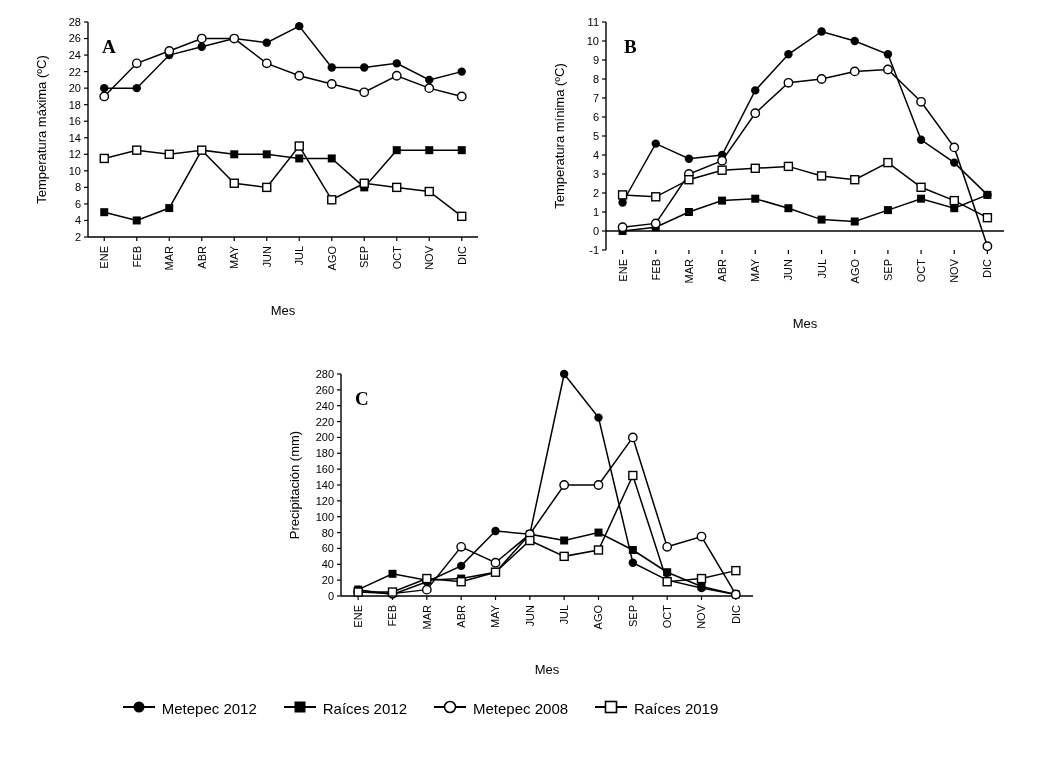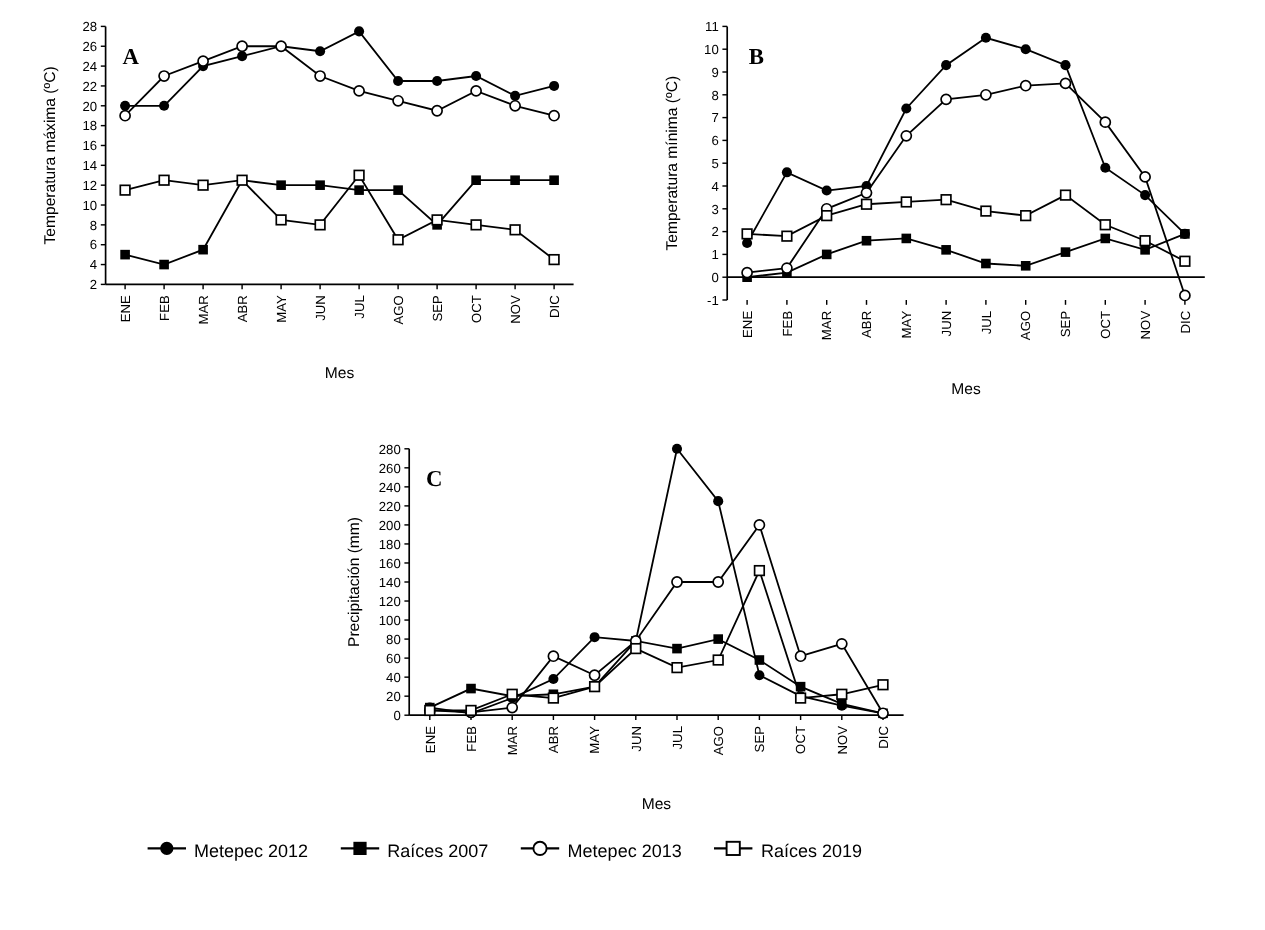--- a/index.html
+++ b/index.html
@@ -423,30 +423,30 @@
     </span>
     <span class="legend-label">Metepec 2012</span>
   </div>
   <div class="legend-item">
     <span class="legend-sym">
       <svg width="34" height="14" viewBox="0 0 34 14">
           <line x1="1" y1="7" x2="33" y2="7" stroke="#000" stroke-width="2"></line>
           <rect x="11.5" y="1.5" width="11" height="11" fill="#000"></rect>
         </svg>
     </span>
-    <span class="legend-label">Raíces 2007</span>
+    <span class="legend-label">Raíces 2012</span>
   </div>
   <div class="legend-item">
     <span class="legend-sym">
       <svg width="34" height="14" viewBox="0 0 34 14">
           <line x1="1" y1="7" x2="33" y2="7" stroke="#000" stroke-width="2"></line>
           <circle cx="17" cy="7" r="5.5" fill="#fff" stroke="#000" stroke-width="1.6"></circle>
         </svg>
     </span>
-    <span class="legend-label">Metepec 2013</span>
+    <span class="legend-label">Metepec 2008</span>
   </div>
   <div class="legend-item">
     <span class="legend-sym">
       <svg width="34" height="14" viewBox="0 0 34 14">
           <line x1="1" y1="7" x2="33" y2="7" stroke="#000" stroke-width="2"></line>
           <rect x="11.5" y="1.5" width="11" height="11" fill="#fff" stroke="#000" stroke-width="1.6"></rect>
         </svg>
     </span>
     <span class="legend-label">Raíces 2019</span>
   </div>

